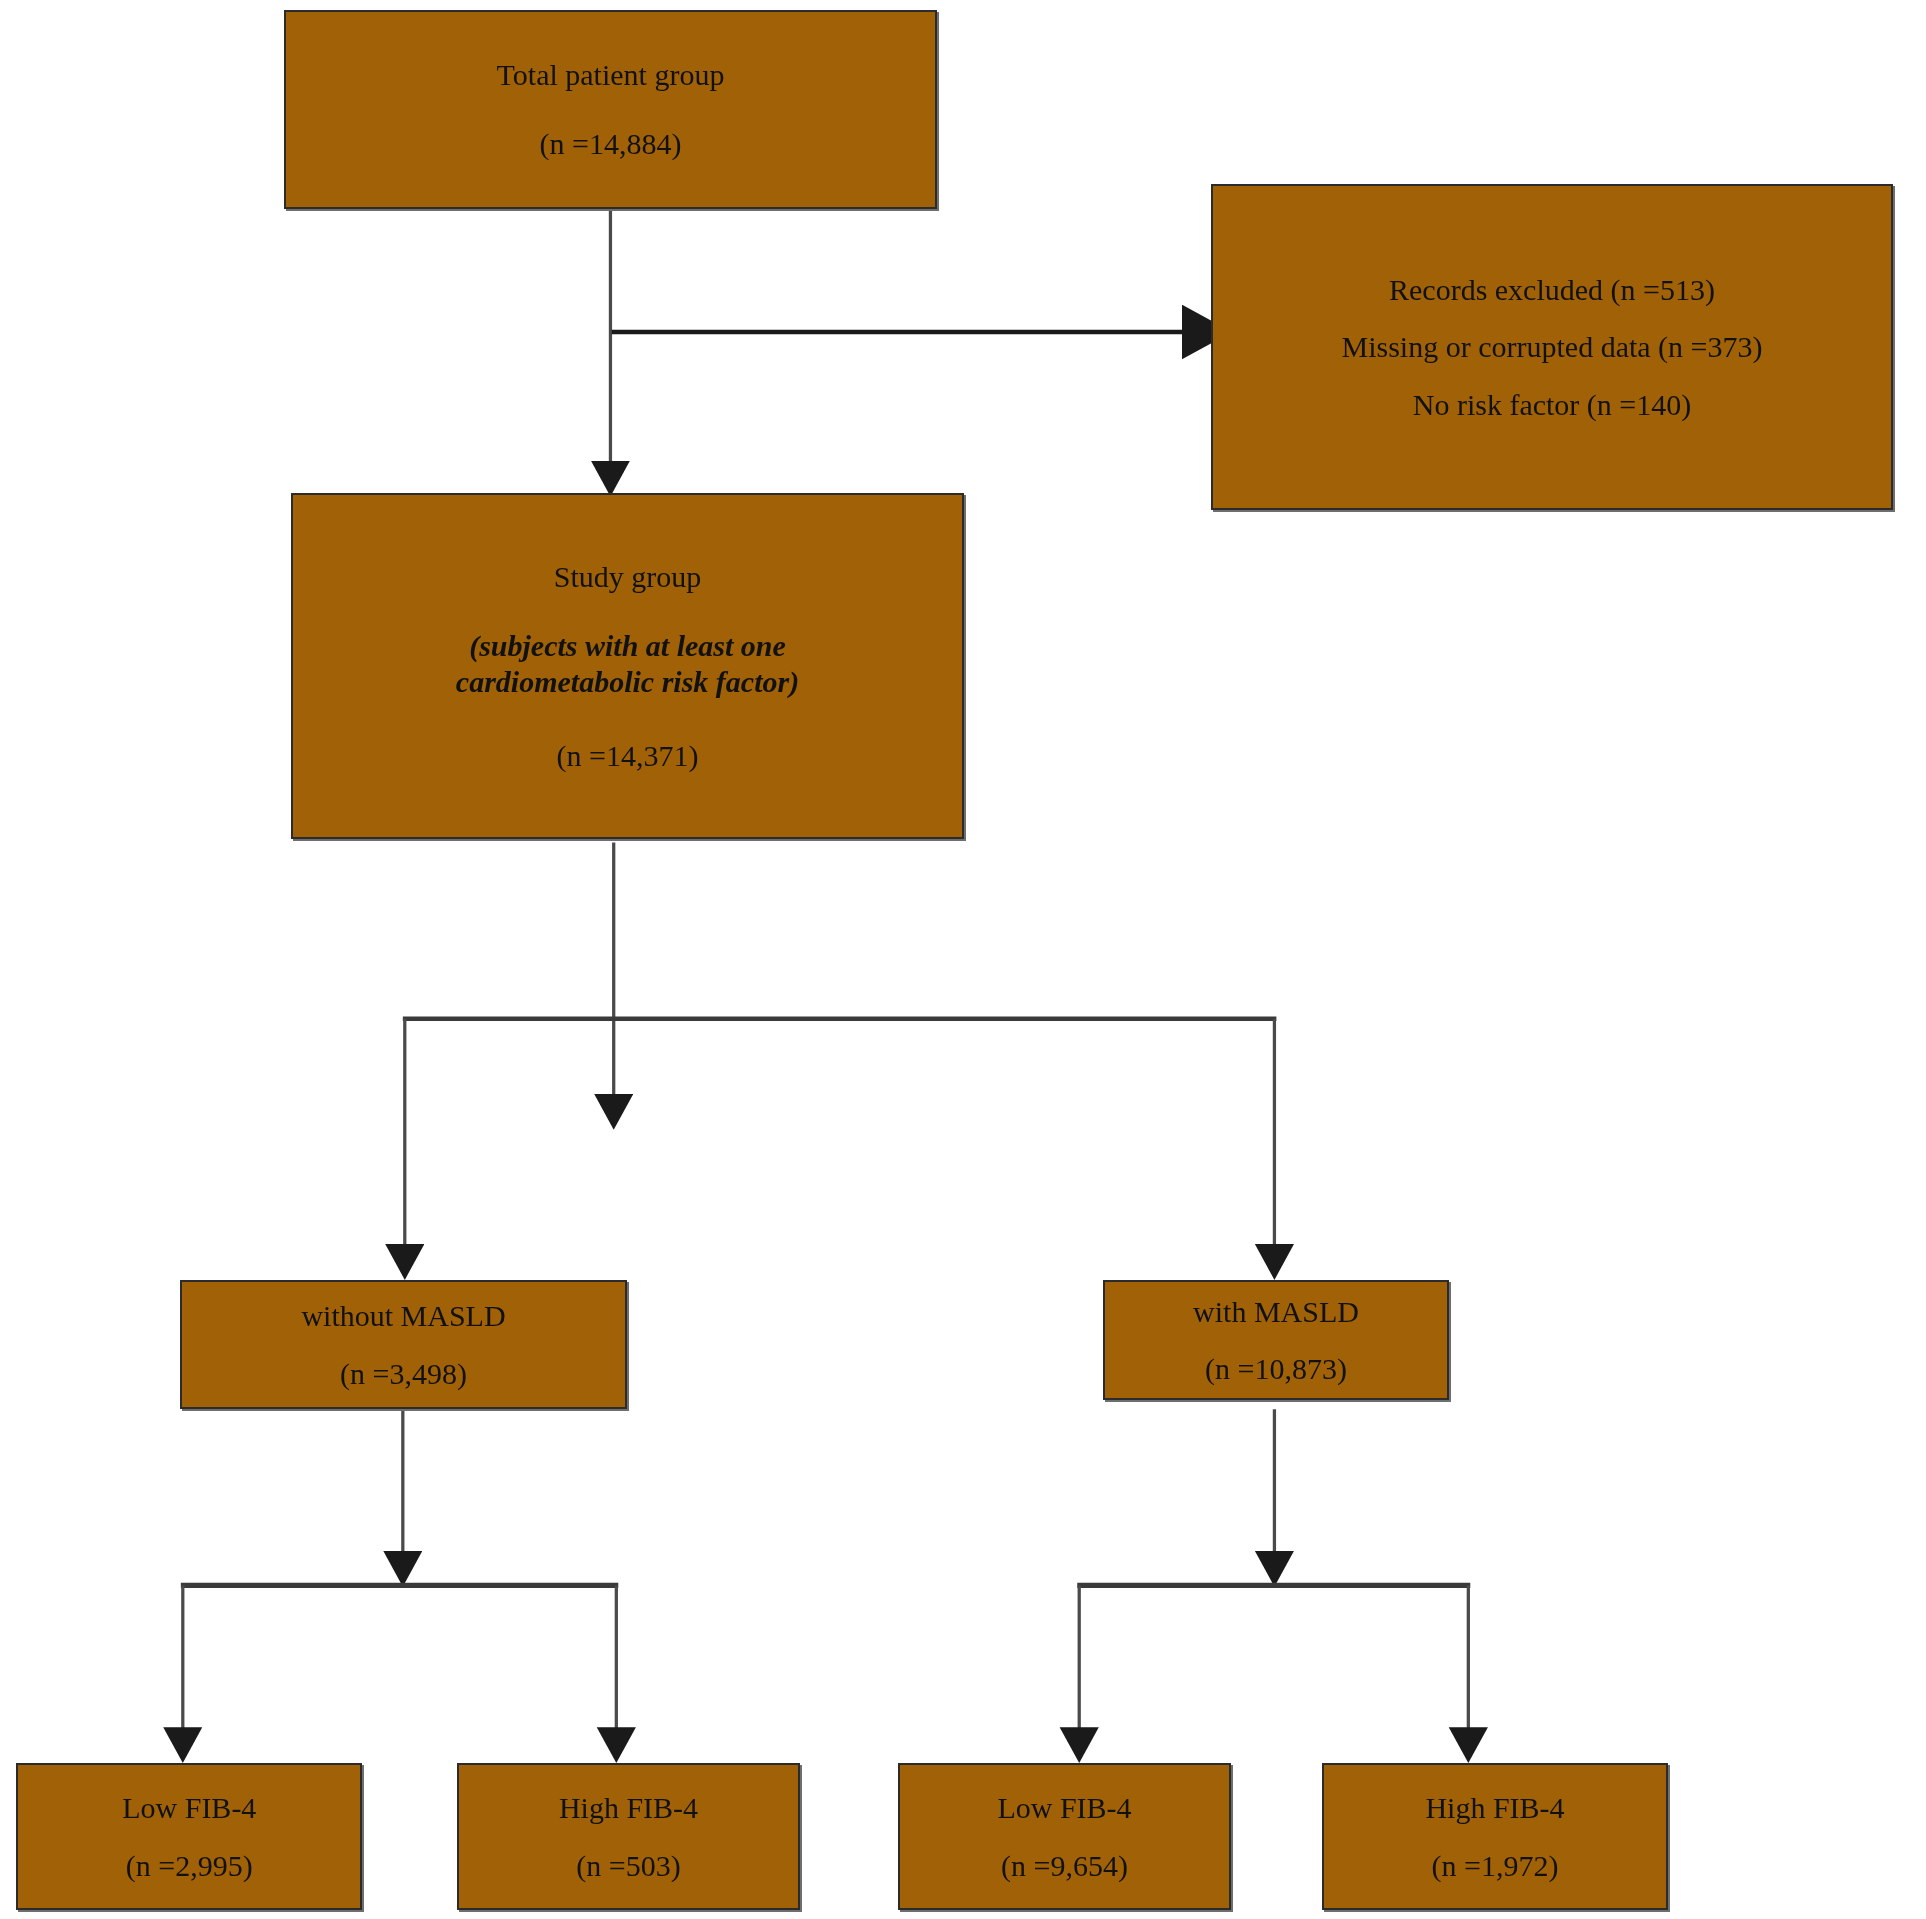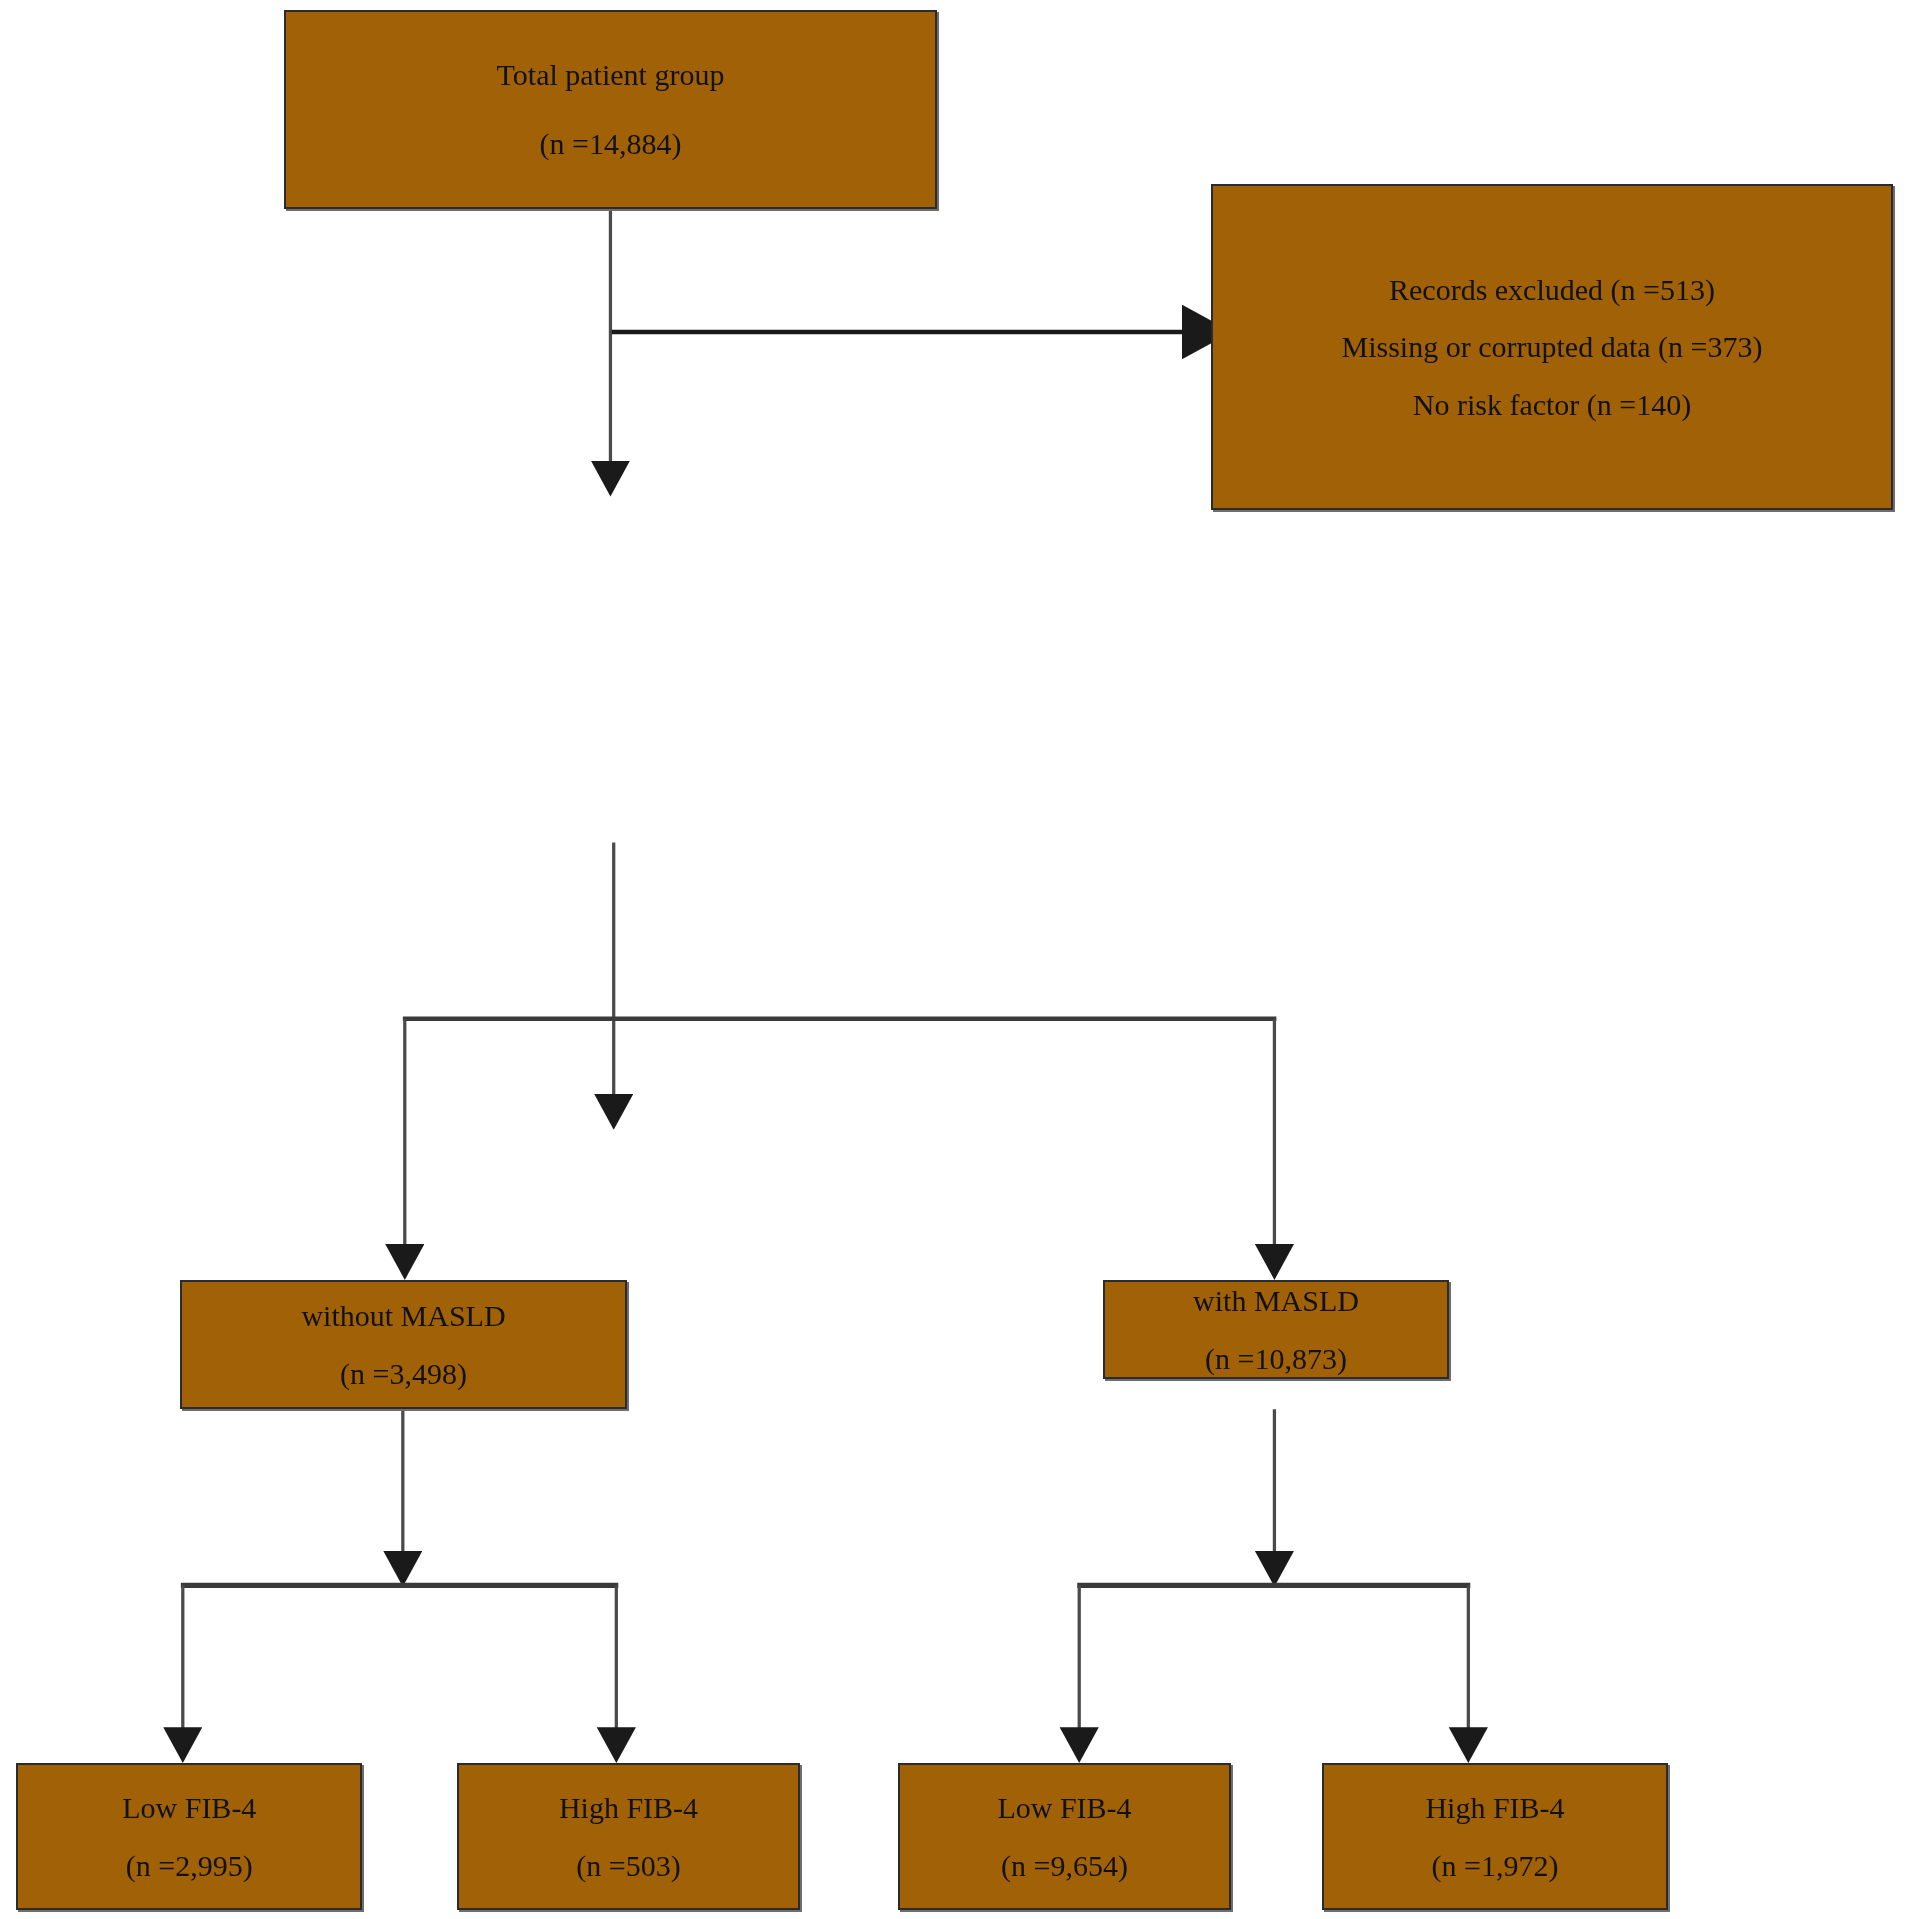--- a/index.html
+++ b/index.html
@@ -81,28 +81,35 @@
   </div>
 
   <div class="node" style="left:1211px; top:184px; width:682px; height:326px;">
     <div class="line">Records excluded (n =513)</div>
     <div class="gap-sm"></div>
     <div class="line">Missing or corrupted data (n =373)</div>
     <div class="gap-sm"></div>
     <div class="line">No risk factor (n =140)</div>
   </div>
 
+  <div class="node" style="left:291px; top:493px; width:673px; height:346px;">
+    <div class="line">Study group</div>
+    <div class="gap-md"></div>
+    <div class="line multi ital" style="max-width:457px;">(subjects with at least one cardiometabolic risk factor)</div>
+    <div class="gap-lg"></div>
+    <div class="line">(n =14,371)</div>
+  </div>
 
   <div class="node" style="left:180px; top:1280px; width:447px; height:129px;text-align:right;">
     <div class="line">without MASLD</div>
     <div class="gap-sm"></div>
     <div class="line">(n =3,498)</div>
   </div>
 
-  <div class="node" style="left:1103px; top:1280px; width:346px; height:99px;">
+  <div class="node" style="left:1103px; top:1280px; width:346px; height:120px;">
     <div class="line">with MASLD</div>
     <div class="gap-sm"></div>
     <div class="line">(n =10,873)</div>
   </div>
 
   <div class="node" style="left:16.3px; top:1763px; width:346px; height:147px;">
     <div class="line">Low FIB-4</div>
     <div class="gap-sm"></div>
     <div class="line">(n =2,995)</div>
   </div>

